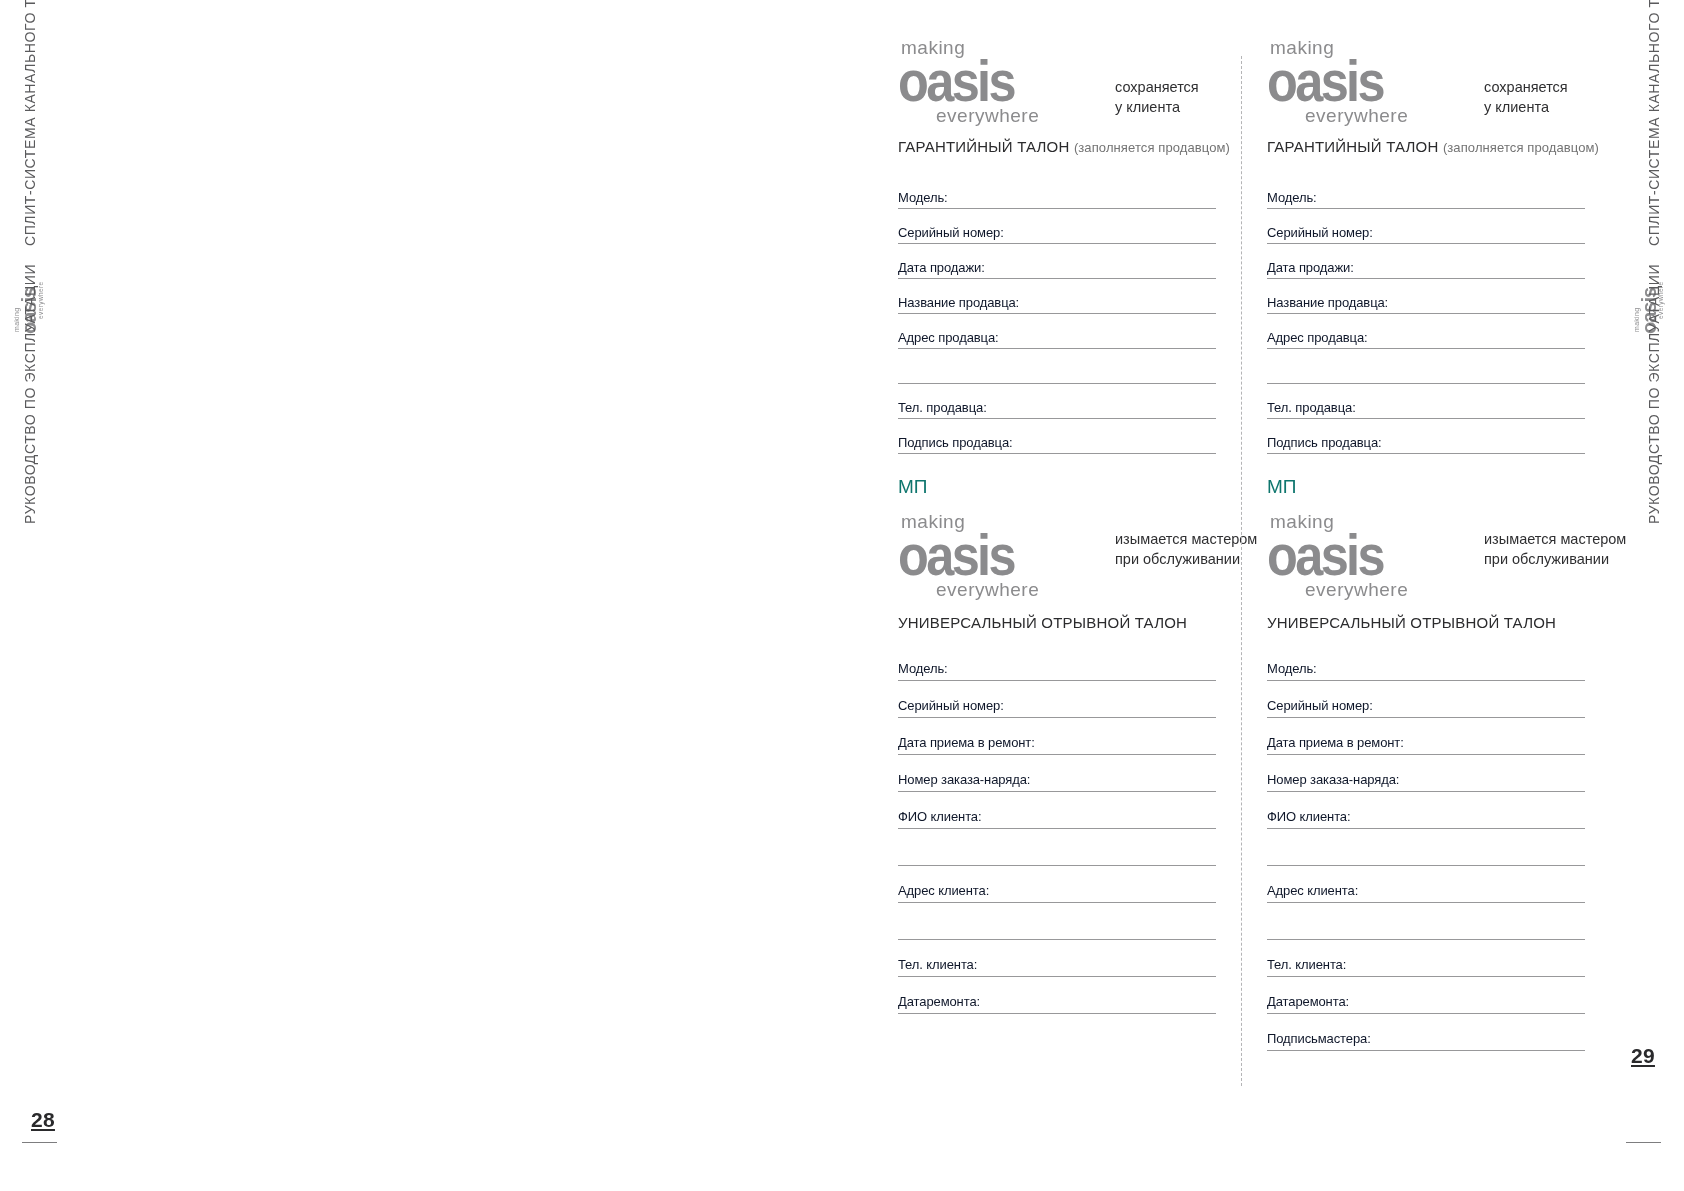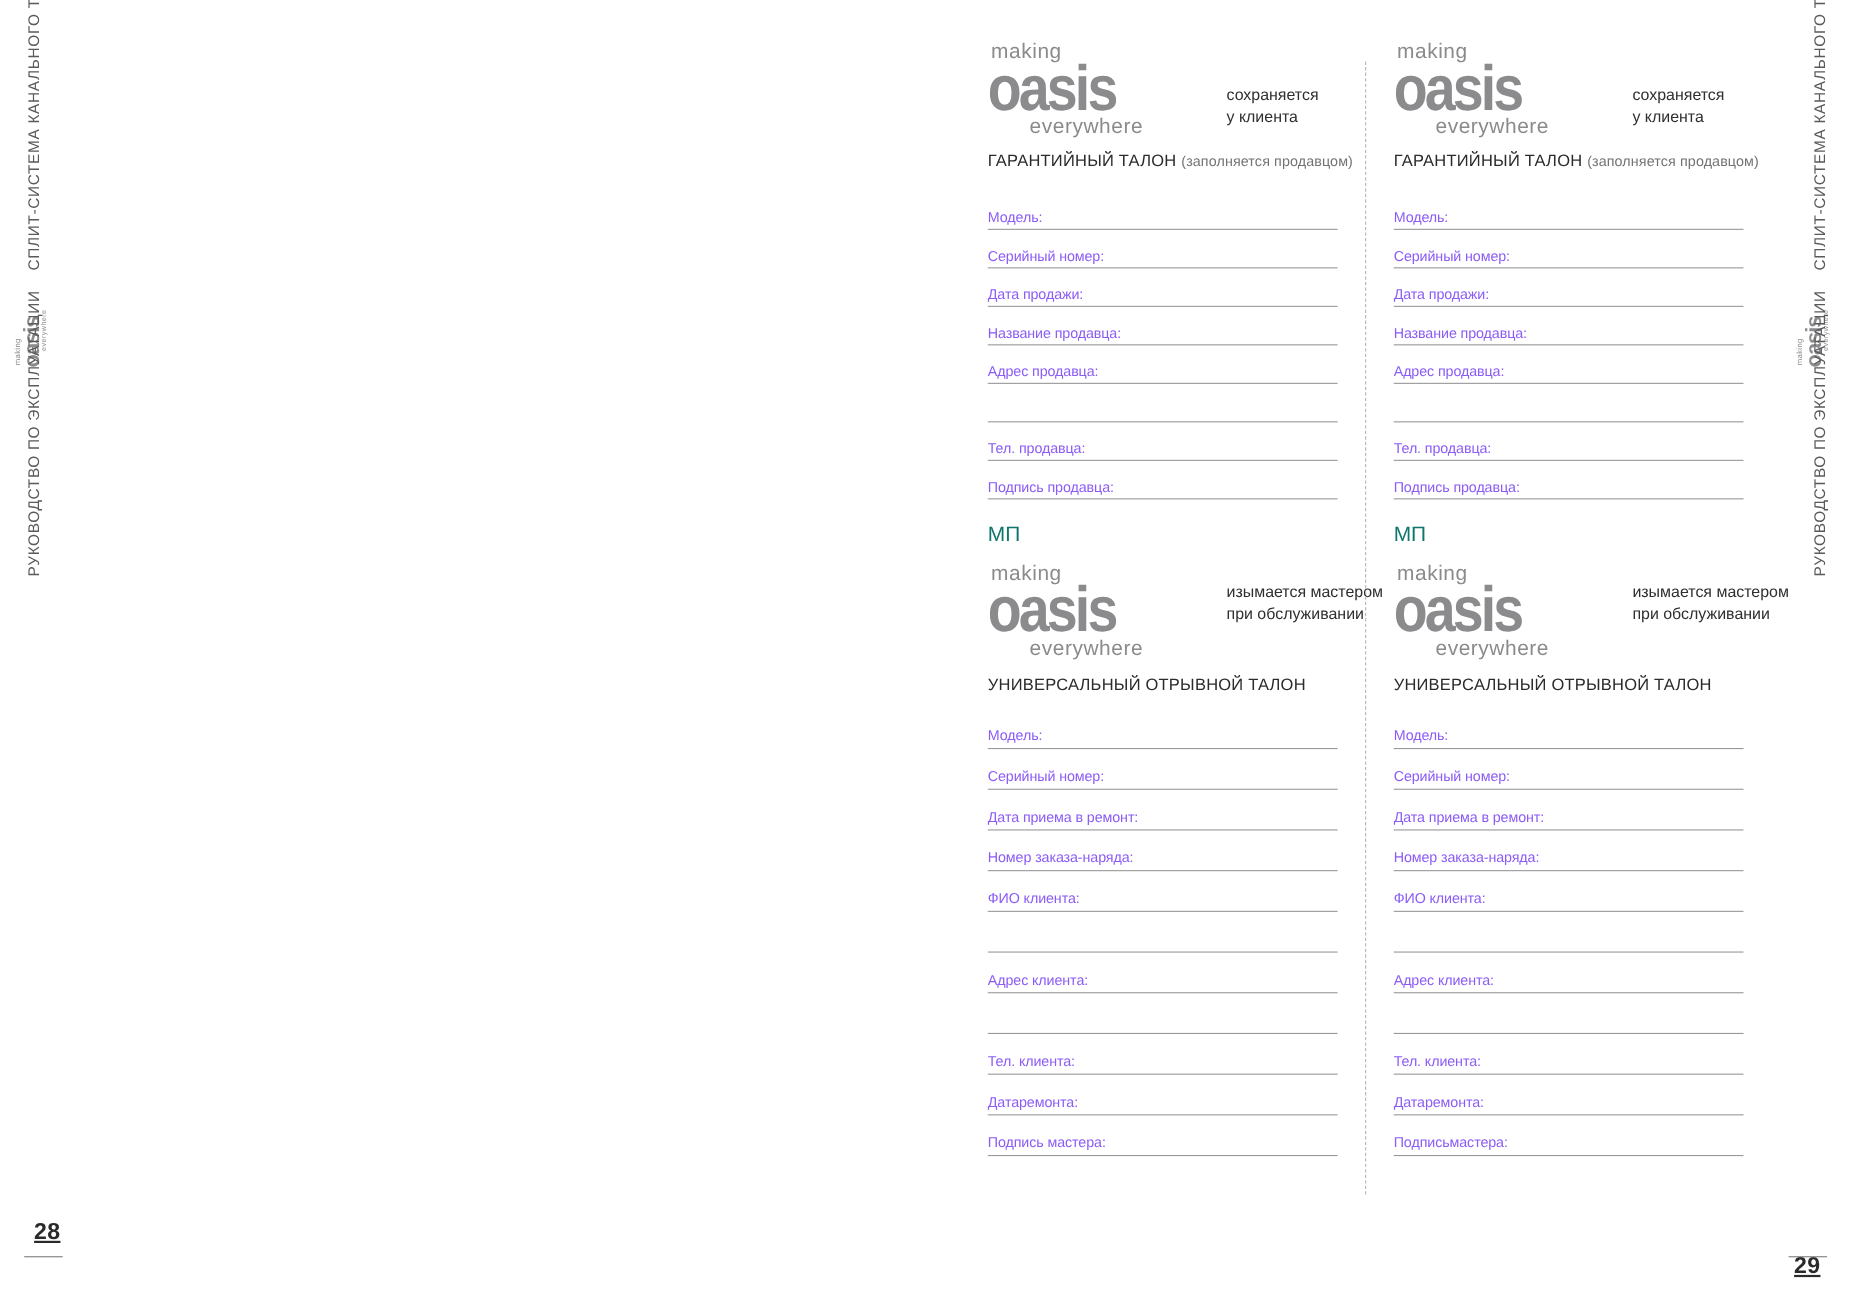--- a/index.html
+++ b/index.html
@@ -31,30 +31,30 @@
   .n1{top:40px;left:170px;} .n2{top:492px;left:170px;}
 
   .heading{font-size:15px;font-weight:normal;color:#2b2b2d;white-space:nowrap;letter-spacing:0.2px;}
   .heading .suffix{font-size:13px;color:#737373;letter-spacing:0.1px;}
   .h1{top:100px;} .h2x{top:576px;}
 
   .fields{right:0;}
   .f1{top:152px;} .f2{top:623px;}
   .row{position:relative;}
   .f1 .row{height:35px;} .f2 .row{height:37px;}
-  .lbl{position:absolute;top:0;left:0;font-size:13px;color:#8b5cf6;letter-spacing:-0.1px;white-space:nowrap;}
+  .lbl{position:absolute;top:0;left:0;font-size:13px;color:#0f172a;letter-spacing:-0.1px;white-space:nowrap;}
   .line{position:absolute;left:0;right:0;border-top:1px solid #98989a;}
   .f1 .row .line{top:18px;} .f2 .row .line{top:19px;}
 
   .stamp{top:438px;font-size:19px;color:#0f766e;}
 
   .divider{position:absolute;left:1241px;top:56px;height:1030px;width:0;border-left:1px dashed #b4b4b6;}
 
   .pagenum{position:absolute;font-size:21px;font-weight:bold;color:#2a2a2c;letter-spacing:0.3px;text-decoration:underline;}
-  #p28{left:31px;top:1108px;} #p29{left:1631px;top:1139px;}
+  #p28{left:31px;top:1108px;} #p29{left:1631px;top:1044px;}
   .pageline{position:absolute;top:1142px;width:35px;border-top:1.5px solid #7d7d7f;}
   #p28line{left:22px;} #p29line{left:1626px;}
 </style>
 </head>
 <body>
 
 <div id="page">
 
   <div class="vtext" style="left:22px;top:246px;">СПЛИТ-СИСТЕМА КАНАЛЬНОГО ТИПА</div>
   <div class="mini-logo" style="left:13px;top:334px;">
@@ -185,24 +185,20 @@
         <div class="row">
           <span class="lbl">Тел. клиента:</span>
           <span class="line"></span>
         </div>
 
         <div class="row">
           <span class="lbl">Датаремонта:</span>
           <span class="line"></span>
         </div>
 
-        <div class="row">
-          <span class="lbl">Подпись мастера:</span>
-          <span class="line"></span>
-        </div>
       </div>
   </section>
 
   <div class="divider"></div>
 
   <section class="column" id="col1">
     <div class="logo lg1">
       <div class="making">making</div>
       <div class="oasis-wrap"><span class="oasis-in">oasis</span></div>
       <div class="everywhere">everywhere</div>

